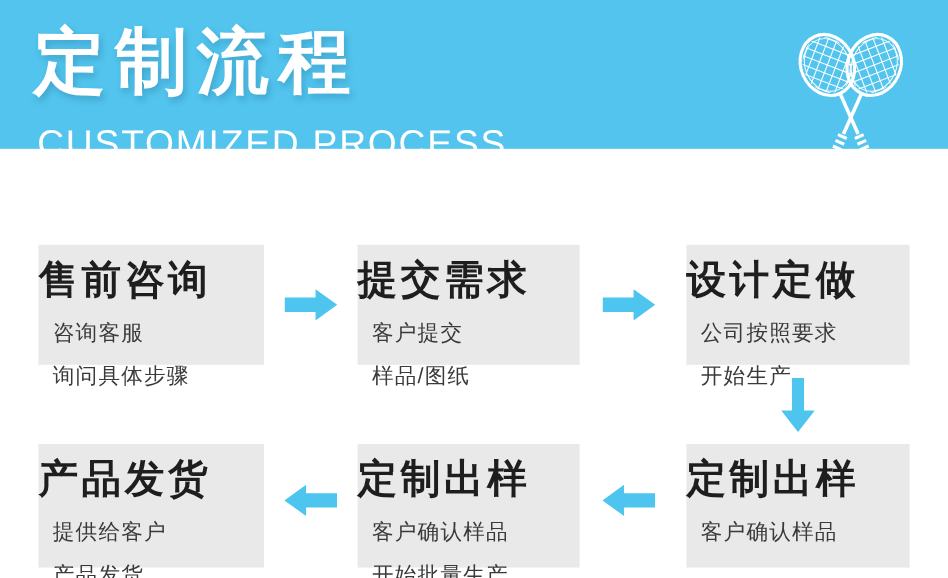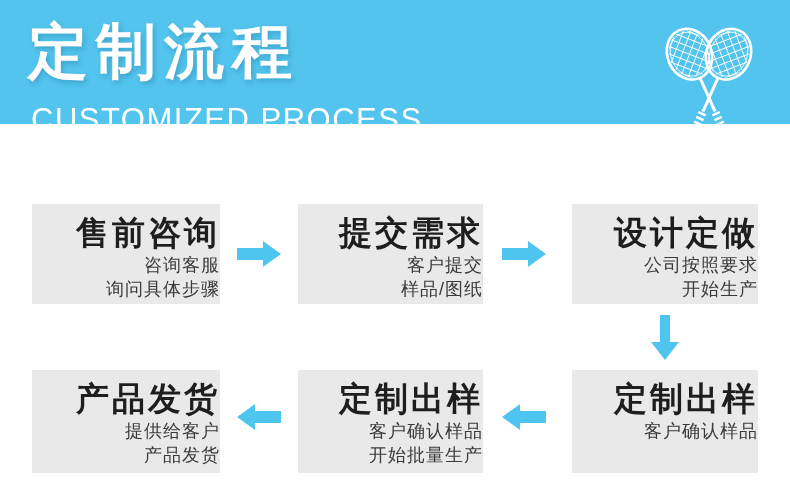--- a/index.html
+++ b/index.html
@@ -23,34 +23,34 @@
     position:absolute; left:31px; top:102px;
     font-size:31px; font-weight:400; color:#ffffff; letter-spacing:1.5px;
     white-space:nowrap;
     text-decoration:underline;
   }
   .rackets { position:absolute; left:652px; top:10px; }
 
   
   .step {
     position:absolute; width:188px; height:100px;
-    background:var(--box-bg,#e9e9e9); text-align:right;
+    background:var(--box-bg,#e9e9e9); text-align:left;
   }
   .col1 { left:32px; }
   .col2 { left:298px; width:185px; }
   .col3 { left:572px; width:186px; }
   .row1 { top:204px; }
   .row2 { top:370px; height:103px; }
   .step-title {
     margin:0; padding-top:9px;
     font-size:33px; font-weight:bold; color:#1e1e1e;
     letter-spacing:3px; line-height:40px; white-space:nowrap;
   }
   .step-line {
-    margin:0; font-size:18px; color:#3a3a3a; line-height:24px;
+    margin:12px; font-size:18px; color:#3a3a3a; line-height:24px;
     letter-spacing:1px; white-space:nowrap;
   }
 
   
   .arrow { position:absolute; background:var(--arrow,#4ec5ee); }
   .arrow-right {
     width:44px; height:26px;
     clip-path:polygon(0% 27%,59% 27%,59% 0%,100% 50%,59% 100%,59% 73%,0% 73%);
   }
   .arrow-left {

